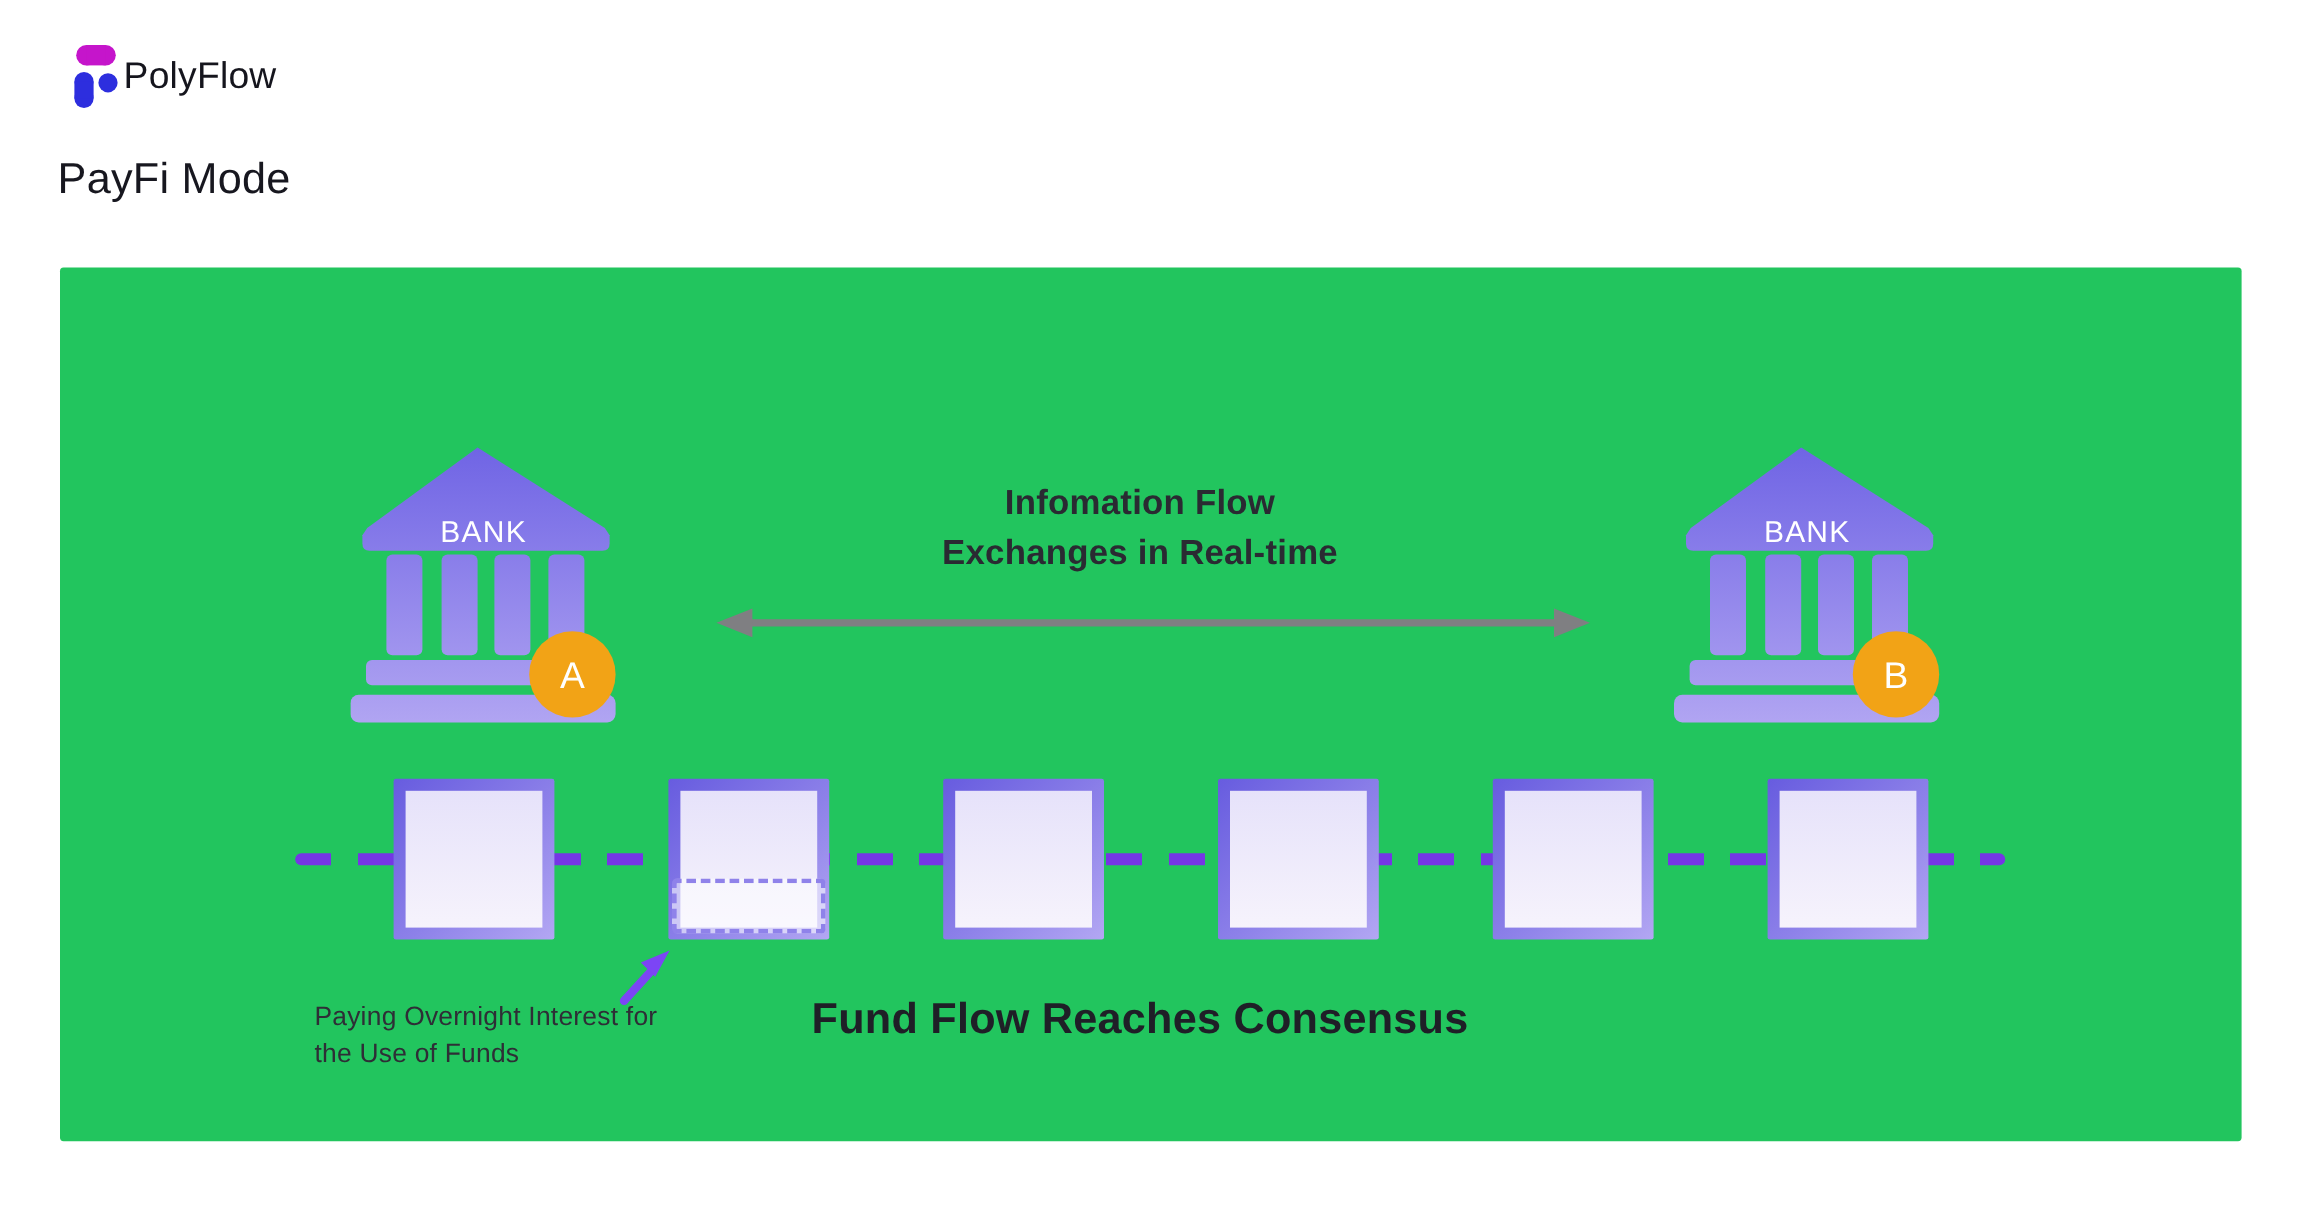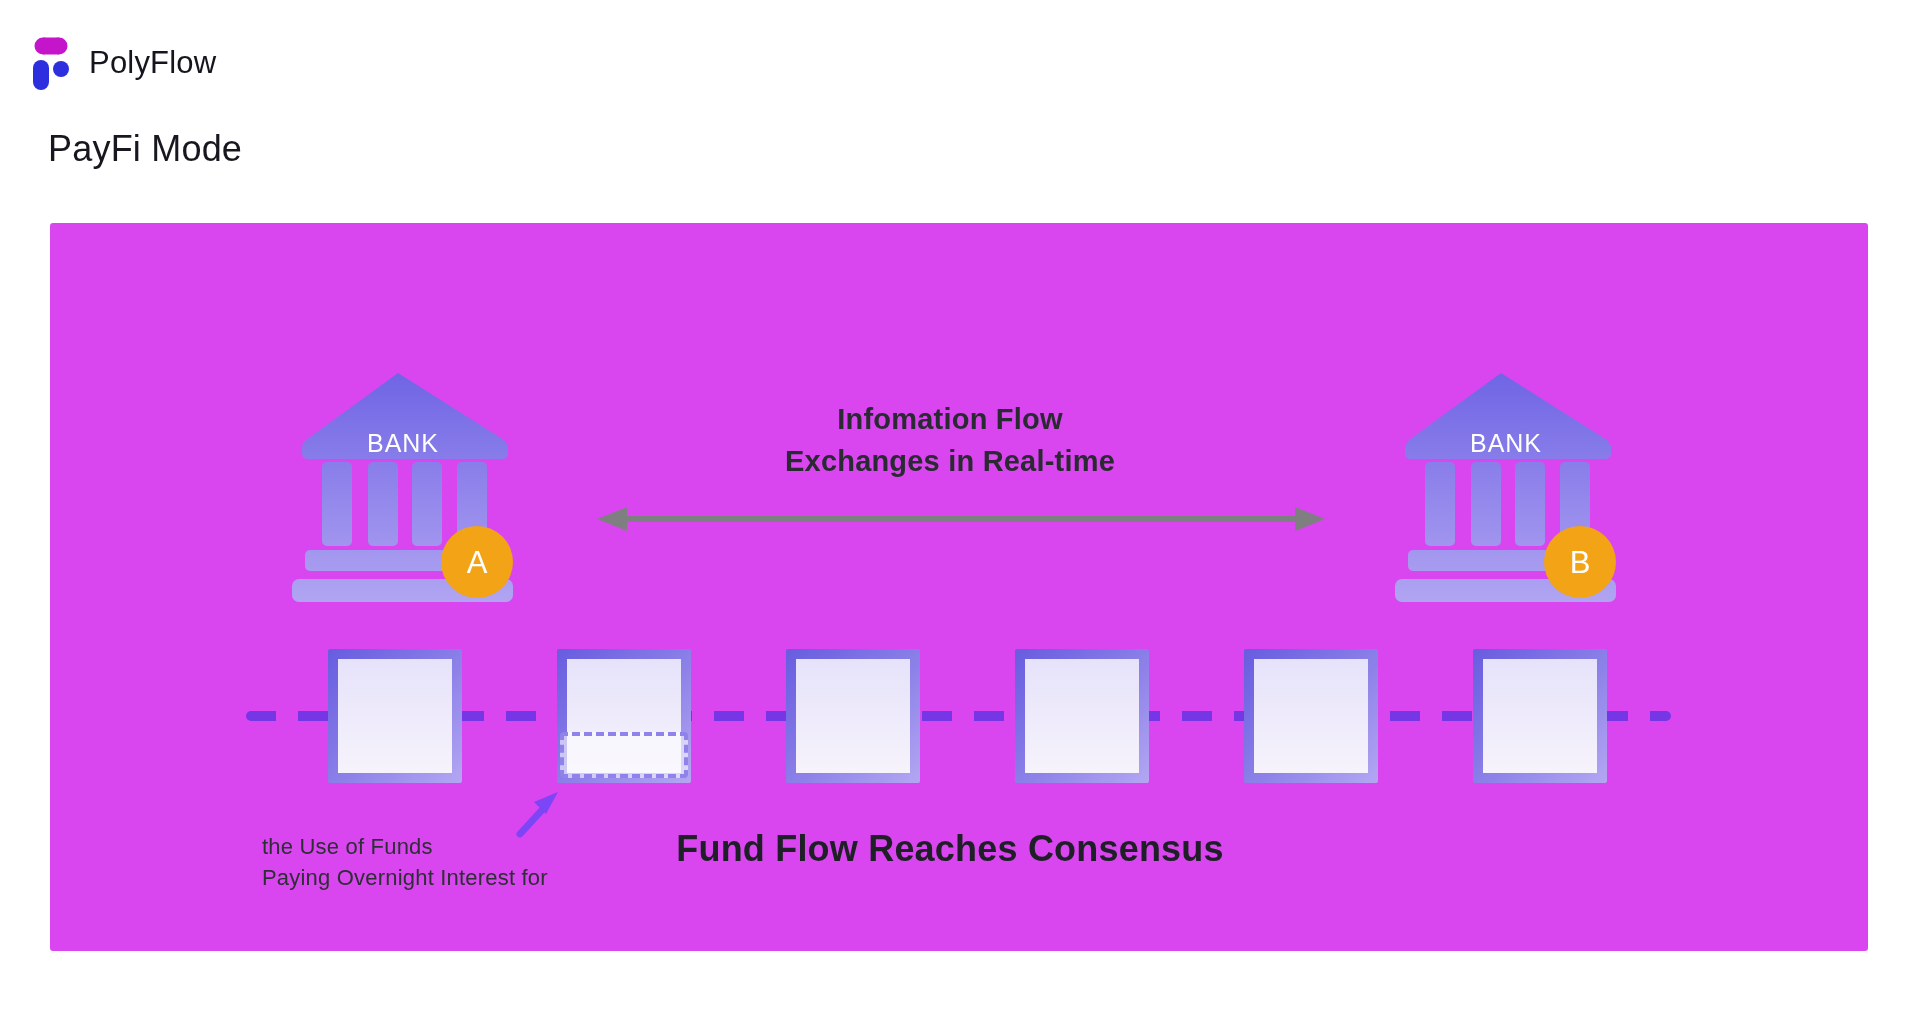--- a/index.html
+++ b/index.html
@@ -1,27 +1,27 @@
 <!DOCTYPE html>
 <html><head>
 <meta charset="utf-8">
 <style>
   * { margin:0; padding:0; box-sizing:border-box; }
   html,body { width:1920px; height:1015px; background:#ffffff; overflow:hidden;
               font-family:"Liberation Sans", sans-serif; }
   .stage { position:relative; width:1920px; height:1015px; }
 
   
-  .logo { position:absolute; left:31px; top:36px; display:flex; align-items:center; gap:16px; cursor:pointer; }
+  .logo { position:absolute; left:60px; top:36px; display:flex; align-items:center; gap:1px; cursor:pointer; }
   .logo-text { font-size:31px; font-weight:500; color:#15151d; letter-spacing:.2px; }
   .page-title { position:absolute; left:48px; top:128px; font-size:36px; font-weight:400; color:#17171f; letter-spacing:.2px; }
 
   
   .panel { position:absolute; left:50px; top:223px; width:1818px; height:728px;
-           background:#d946ef; border-radius:3px; }
+           background:#22c55e; border-radius:3px; }
 
   
   .bank { position:absolute; width:226px; height:236px; }
   .bank-a { left:242px; top:145px; }
   .bank-b { left:1345px; top:145px; }
 
   
   .info-text { position:absolute; left:600px; top:175px; width:600px; text-align:center;
                font-size:29px; font-weight:700; color:#2a2a32; line-height:42px; letter-spacing:.2px; }
   .info-arrow { position:absolute; left:545px; top:283px; width:732px; height:26px; }
@@ -156,20 +156,20 @@
       <div class="block block-6">
           <div class="block-inner"></div>
         </div>
     </div>
 
     <svg class="note-arrow" viewBox="0 0 50 52">
       <line x1="8" y1="46" x2="30" y2="22" stroke="#7c45f5" stroke-width="7" stroke-linecap="round"></line>
       <polygon points="46,4 22,14 34,26" fill="#7c45f5"></polygon>
     </svg>
     <div class="interest-note">
+      <div>Paying Overnight Interest for</div>
       <div>the Use of Funds</div>
-      <div>Paying Overnight Interest for</div>
     </div>
 
     <div class="consensus">Fund Flow Reaches Consensus</div>
 
   </div>
 </div>
 
 </body></html>

